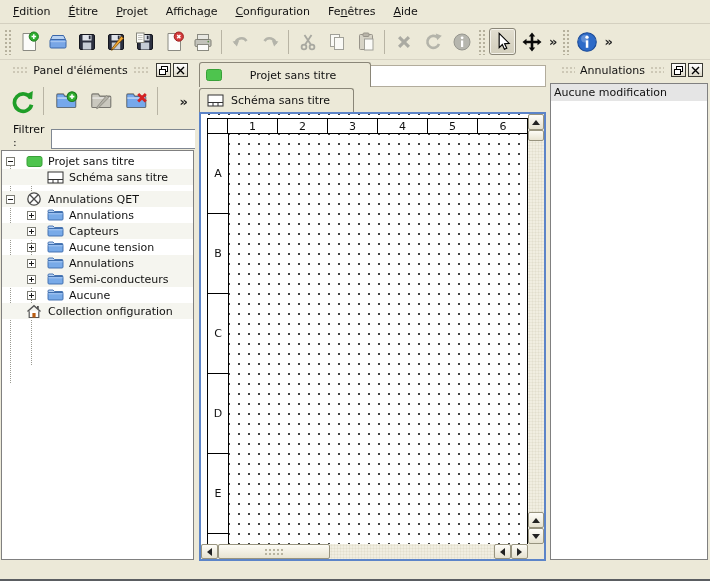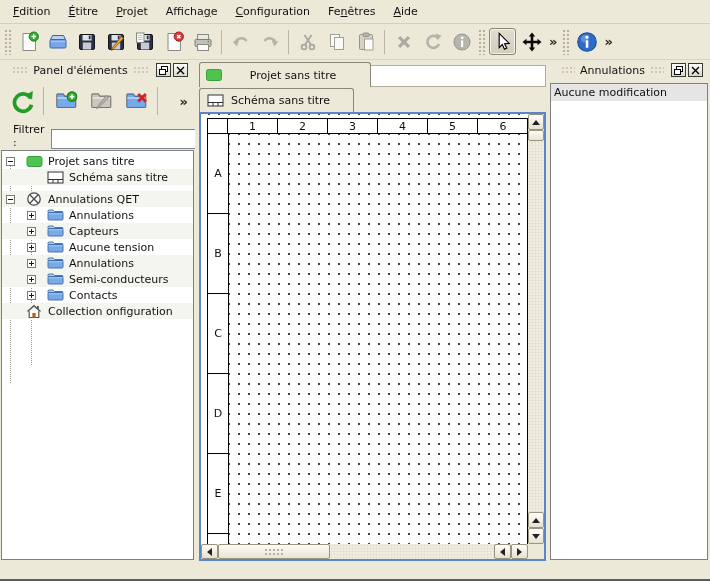--- a/index.html
+++ b/index.html
@@ -414,21 +414,21 @@
         </span>
       <span class="tlabel">Semi-conducteurs</span>
     </div>
     <div class="trow lvl1">
       <span class="exp plus"></span>
       <span class="ti">
           <svg width="17" height="14" viewBox="0 0 17 14">
             <use href="#sym-bluefolder-s"></use>
           </svg>
         </span>
-      <span class="tlabel">Contacts</span>
+      <span class="tlabel">Aucune</span>
     </div>
     <div class="trow lvl0 alt">
       <span class="exp-spacer"></span>
       <span class="ti">
         <svg width="16" height="15" viewBox="0 0 16 15">
           <rect x="11" y="2" width="1.8" height="3" fill="#555"></rect>
           <path d="M1.5 7.5 L8 1.8 L14.5 7.5" fill="none" stroke="#555" stroke-width="1.5"></path>
           <path d="M3.2 7.2 V13.5 H12.8 V7.2" fill="#fff" stroke="#555" stroke-width="1.2"></path>
           <rect x="6.4" y="9" width="3.2" height="4.5" fill="#bb5e12"></rect>
         </svg>

